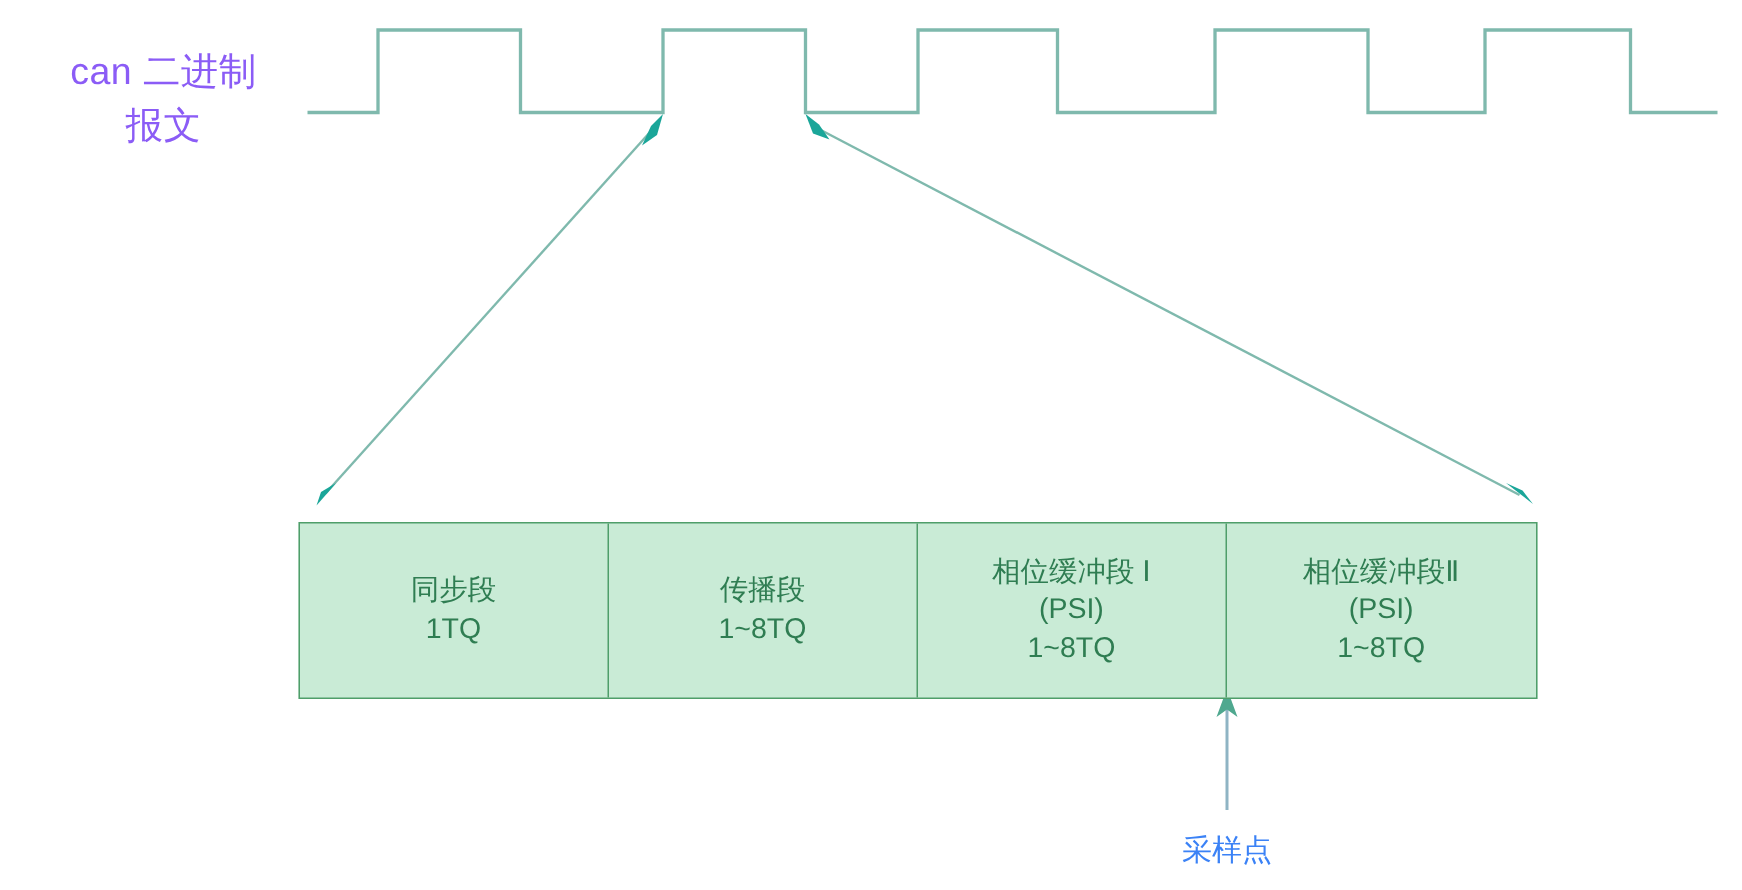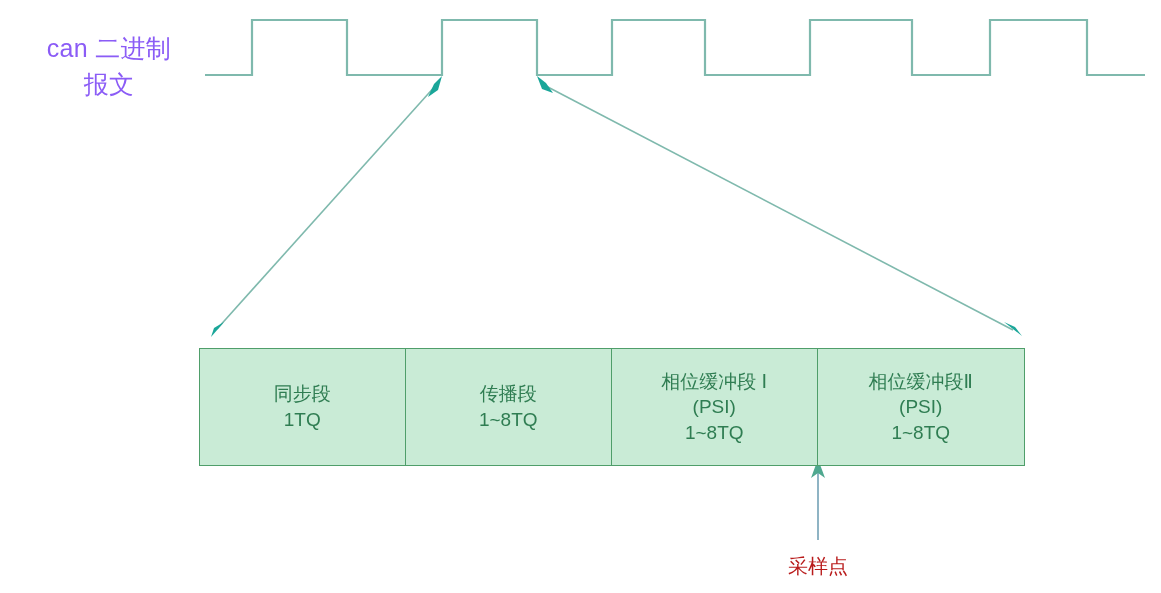--- a/index.html
+++ b/index.html
@@ -71,21 +71,21 @@
     top: 379px;
     width: 170px;
     text-align: left;
   }
   #label-sample {
     position: absolute;
     left: 758px;
     top: 553px;
     width: 120px;
     text-align: center;
-    color: #b91c1c;
+    color: #3b82f6;
     font-size: 20px;
   }
 
   
   #bitbox {
     position: absolute;
     left: 199px;
     top: 324px;
     width: 826px;
     height: 118px;

